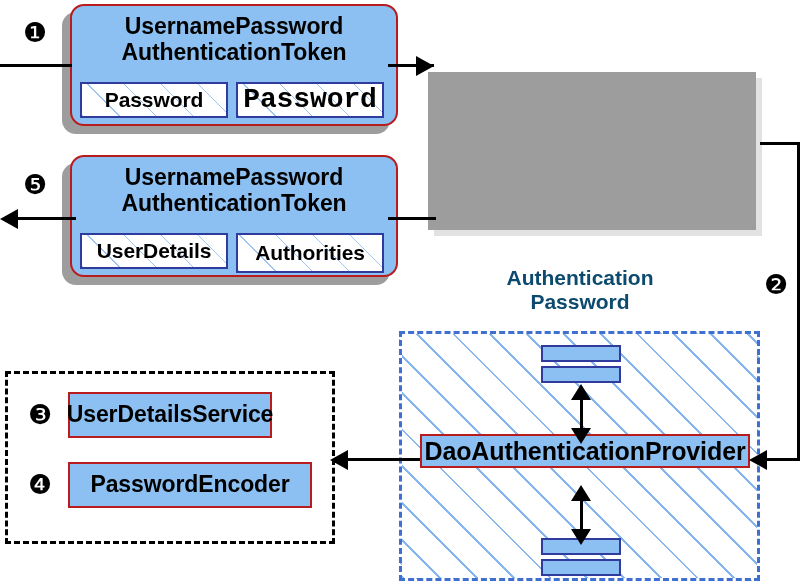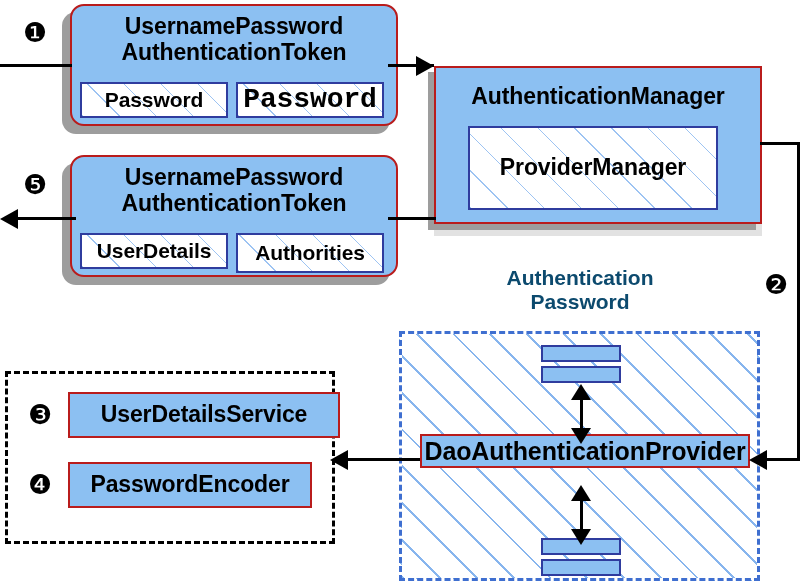--- a/index.html
+++ b/index.html
@@ -147,26 +147,20 @@
       <span class="title-text" style="font-size:21px;">Password</span>
     </div>
     <div class="hatch-white" style="left:164px; top:76px; width:148px; height:36px;">
       <span class="title-text" style="font-size:28px;font-family:Liberation Mono, monospace;">Password</span>
     </div>
   </div>
   <div class="badge" style="left:22px; top:20px;">❶</div>
 
   <div class="node-shadow" style="left:428px; top:72px; width:328px; height:158px;"></div>
   <div class="node-shadow2" style="left:434px; top:78px; width:328px; height:158px;"></div>
-  <div class="blue-box" style="left:434px; top:66px; width:328px; height:158px; display:block;">
-    <div class="title-text" style="position:absolute; left:0; top:16px; width:100%; font-size:23px;">AuthenticationManager</div>
-    <div class="hatch-white" style="left:32px; top:58px; width:250px; height:84px;">
-      <span class="title-text" style="font-size:23px;">ProviderManager</span>
-    </div>
-  </div>
 
   <div class="line-h" style="left:14px; top:217px; width:62px;"></div>
   <div class="arrow arrow-left" style="left:0px; top:209px;"></div>
   <div class="line-h" style="left:388px; top:217px; width:48px;"></div>
 
   <div class="node-shadow rounded" style="left:62px; top:163px; width:328px; height:122px;"></div>
   <div class="blue-box rounded" style="left:70px; top:155px; width:328px; height:122px; display:block;">
     <div class="title-text" style="position:absolute; left:0; top:8px; width:100%; font-size:23px;">
       <span>UsernamePassword</span><br>
       <span>AuthenticationToken</span>
@@ -213,21 +207,21 @@
   <div class="mini-bar" style="left:541px; top:538px; width:80px; height:17px;"></div>
   <div class="mini-bar" style="left:541px; top:559px; width:80px; height:17px;"></div>
 
   <div class="line-h" style="left:346px; top:458px; width:74px;"></div>
   <div class="arrow arrow-left" style="left:330px; top:450px;"></div>
 
   <div class="dashed-black" style="left:5px; top:371px; width:330px; height:173px;"></div>
 
   <div class="node-shadow" style="left:62px; top:398px; width:248px; height:46px;"></div>
   <div class="node-shadow2" style="left:68px; top:404px; width:248px; height:46px;"></div>
-  <div class="blue-box" style="left:68px; top:392px; width:272px; height:46px;">
+  <div class="blue-box" style="left:68px; top:392px; width:204px; height:46px;">
     <span class="title-text" style="font-size:23px;">UserDetailsService</span>
   </div>
   <div class="badge" style="left:27px; top:402px;">❸</div>
 
   <div class="node-shadow" style="left:62px; top:468px; width:248px; height:46px;"></div>
   <div class="node-shadow2" style="left:68px; top:474px; width:248px; height:46px;"></div>
   <div class="blue-box" style="left:68px; top:462px; width:244px; height:46px;">
     <span class="title-text" style="font-size:23px;">PasswordEncoder</span>
   </div>
   <div class="badge" style="left:27px; top:472px;">❹</div>

